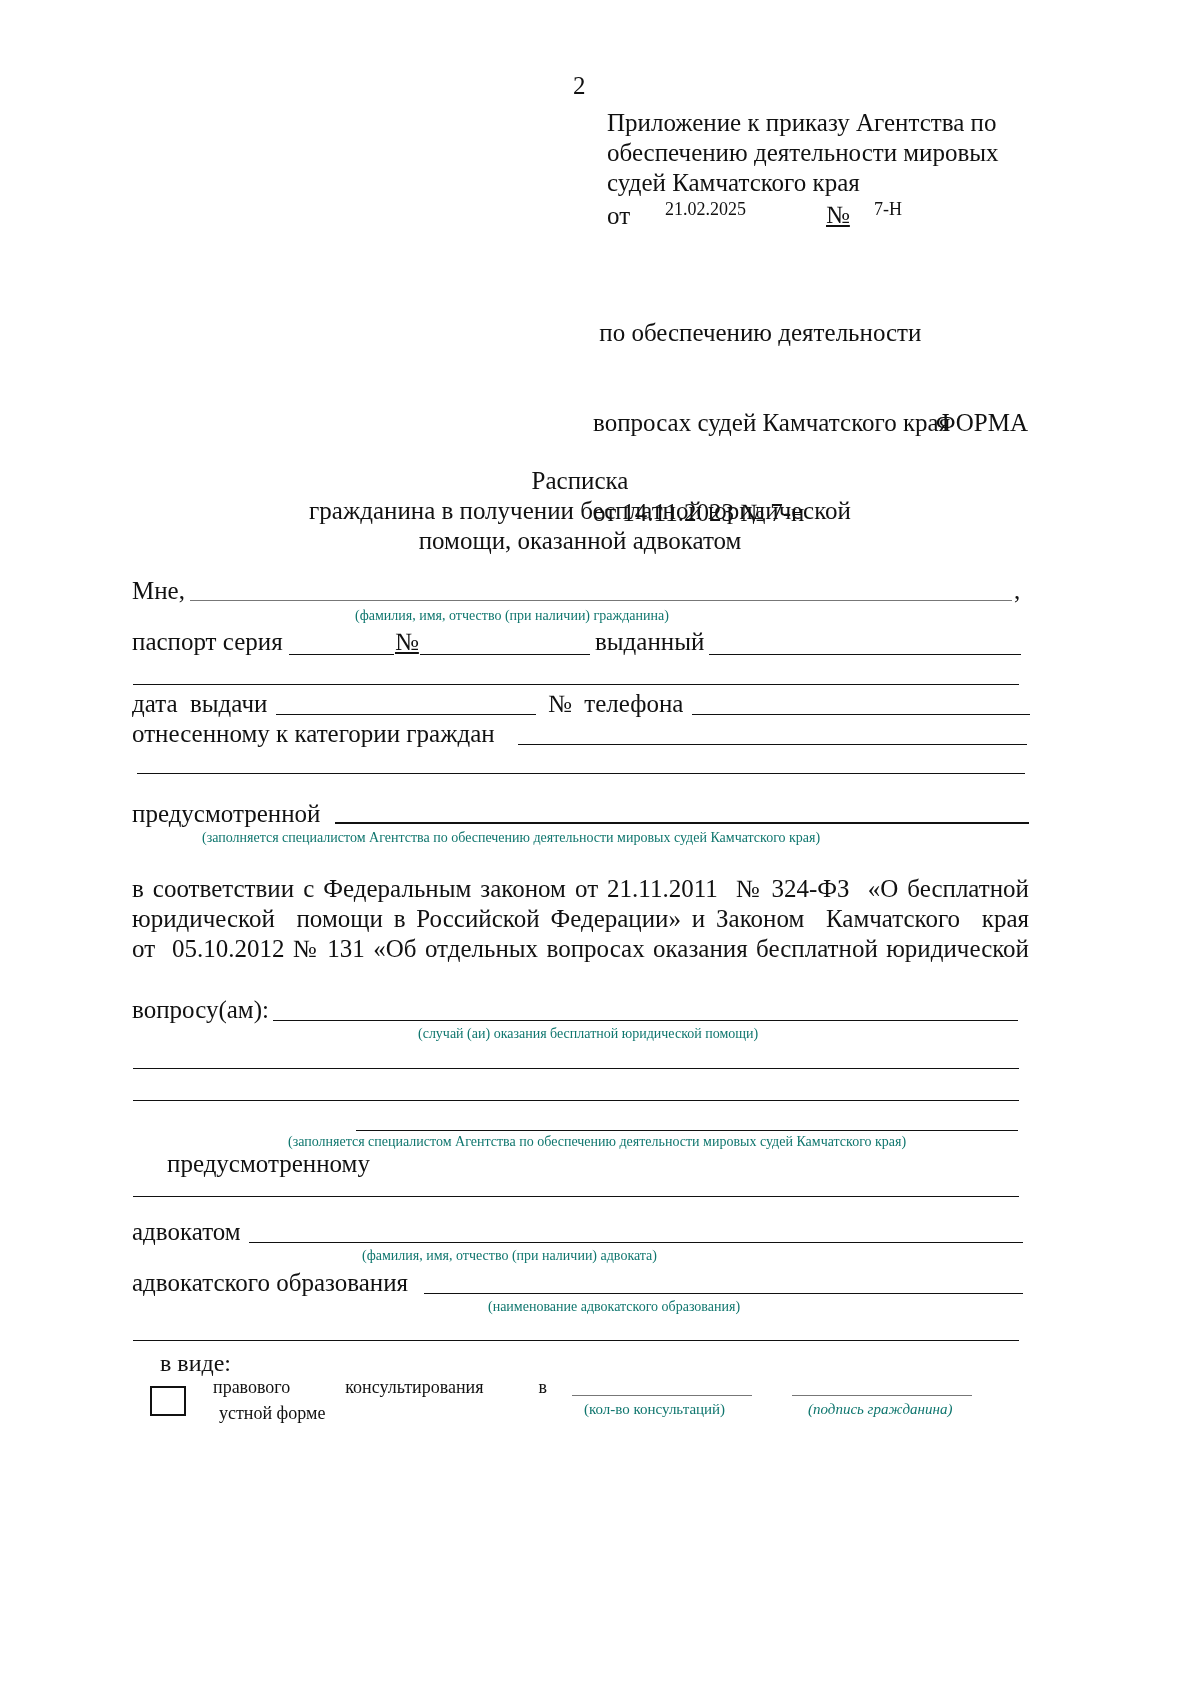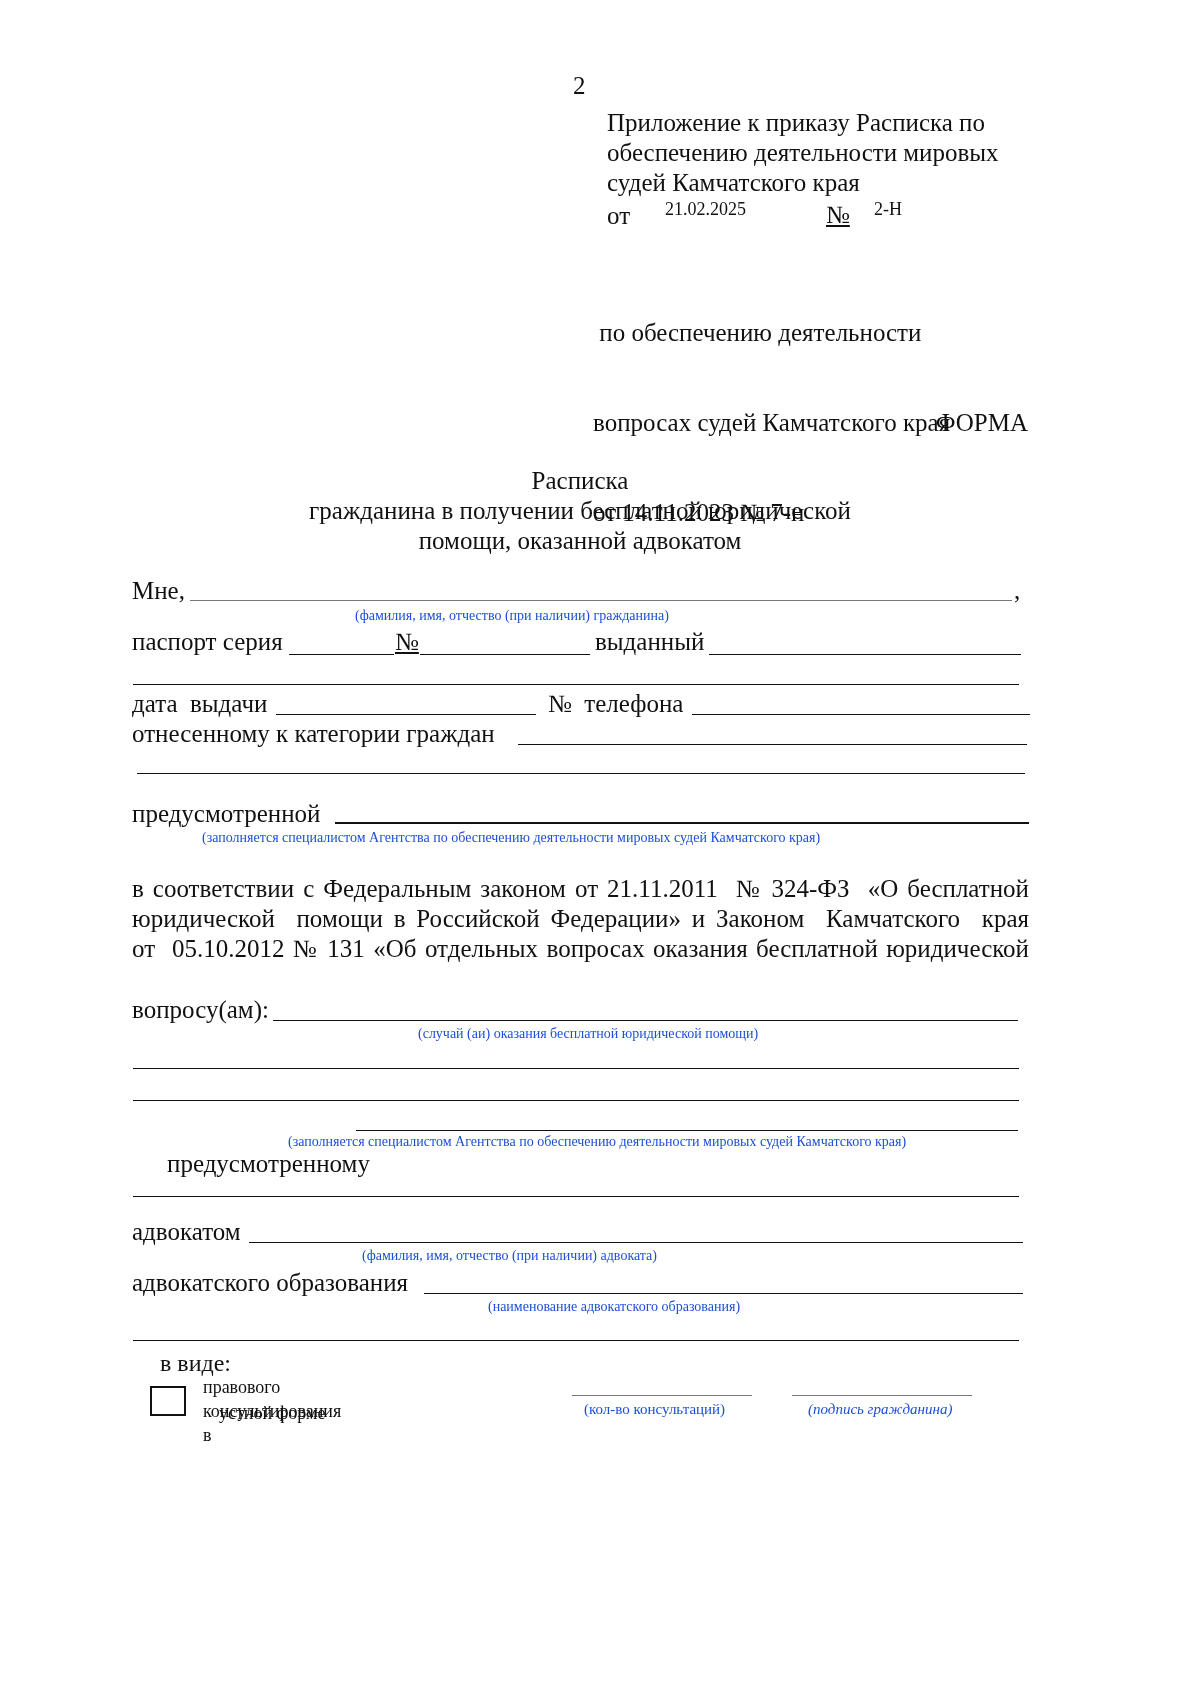--- a/index.html
+++ b/index.html
@@ -4,41 +4,41 @@
   <style>
     html, body { margin: 0; padding: 0; background: #ffffff; }
     body {
       width: 1200px; height: 1697px; position: relative; overflow: hidden;
       font-family: "Liberation Serif", "DejaVu Serif", serif; color: #111;
     }
     .abs { position: absolute; }
     .t26 { font-size: 25px; line-height: 32px; }
     .t24 { font-size: 24px; line-height: 30px; }
     .t18 { font-size: 18px; line-height: 22px; }
-    .hint { font-size: 14px; line-height: 17px; color: #1d4ed8; white-space: nowrap; }
+    .hint { font-size: 14px; line-height: 17px; color: #0f766e; white-space: nowrap; }
     .line { position: absolute; height: 0; border-bottom: 1.6px solid #111; }
     .line.grey { border-bottom: 1.5px solid #777; }
     .nowrap { white-space: nowrap; }
     .justify { text-align: justify; text-align-last: justify; }
     .checkbox { position: absolute; width: 36px; height: 30px; border: 2.5px solid #111; box-sizing: border-box; background:#fff; }
   </style>
 </head>
 <body>
 
 <div class="abs t26" style="left:573px; top:70px;">2</div>
 
 <div class="abs t26 nowrap" style="left:607px; top:108px; line-height:30px;">
-  <div>Приложение к приказу Расписка по</div>
+  <div>Приложение к приказу Агентства по</div>
   <div>обеспечению деятельности мировых</div>
   <div>судей Камчатского края</div>
 </div>
 <div class="abs t26" style="left:607px; top:200px;">от</div>
 <div class="abs t18" style="left:665px; top:198px;">21.02.2025</div>
 <div class="abs t26" style="left:826px; top:199px; text-decoration: underline;">№</div>
-<div class="abs t18" style="left:874px; top:198px;">2-Н</div>
+<div class="abs t18" style="left:874px; top:198px;">7-Н</div>
 
 <div class="abs t26 nowrap" style="left:593px; top:258px; line-height:30px; white-space:pre;">
   <div> по обеспечению деятельности</div>
   <div>вопросах судей Камчатского края</div>
   <div>от 14.11.2023 № 7-н</div>
 </div>
 
 <div class="abs t26" style="right:172px; top:407px;">ФОРМА</div>
 
 <div class="abs t26" style="left:130px; width:900px; top:466px; text-align:center; line-height:30px;">
@@ -93,21 +93,21 @@
 <div class="line" style="left:249px; width:774px; top:1242px;"></div>
 <div class="abs hint" style="left:362px; top:1247px;">(фамилия, имя, отчество (при наличии) адвоката)</div>
 
 <div class="abs t26" style="left:132px; top:1267px;">адвокатского образования</div>
 <div class="line" style="left:424px; width:599px; top:1293px;"></div>
 <div class="abs hint" style="left:488px; top:1298px;">(наименование адвокатского образования)</div>
 <div class="line" style="left:133px; width:886px; top:1340px;"></div>
 
 <div class="abs t24" style="left:160px; top:1348px;">в виде:</div>
 <div class="checkbox" style="left:150px; top:1386px;"></div>
-<div class="abs t18" style="left:203px; width:334px; top:1375px; line-height:24px; display:flex; flex-direction:column;">
+<div class="abs t18" style="left:213px; width:334px; top:1375px; line-height:24px; display:flex; justify-content:space-between;">
   <span>правового</span>
   <span>консультирования</span>
   <span>в</span>
 </div>
 <div class="abs t18" style="left:219px; top:1401px; line-height:24px;">устной форме</div>
 
 <div class="line grey" style="left:572px; width:180px; top:1395px;"></div>
 <div class="abs hint" style="left:584px; top:1401px; font-size:15px;">(кол-во консультаций)</div>
 <div class="line grey" style="left:792px; width:180px; top:1395px;"></div>
 <div class="abs hint" style="left:808px; top:1401px; font-size:15px;font-style:italic;">(подпись гражданина)</div>

